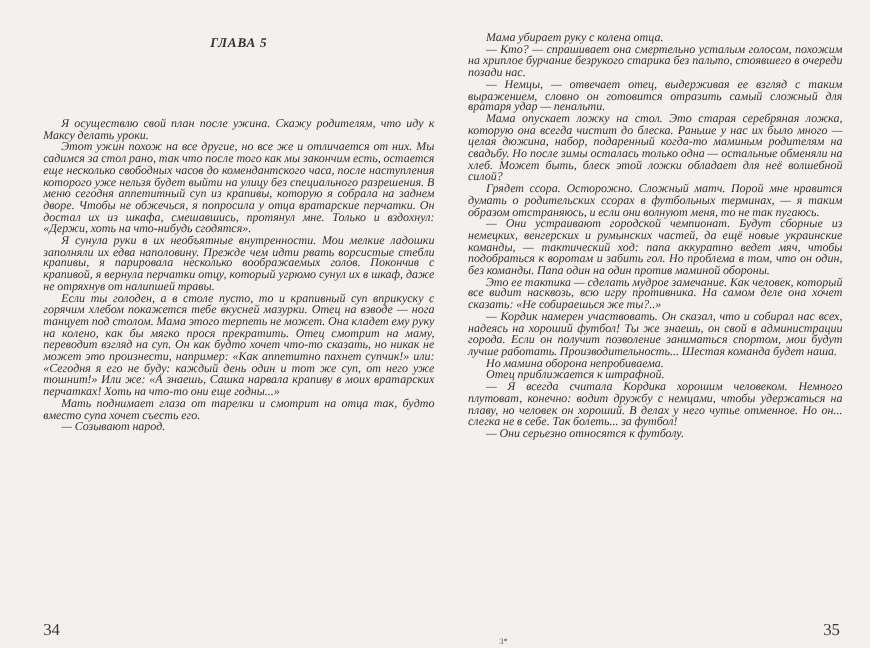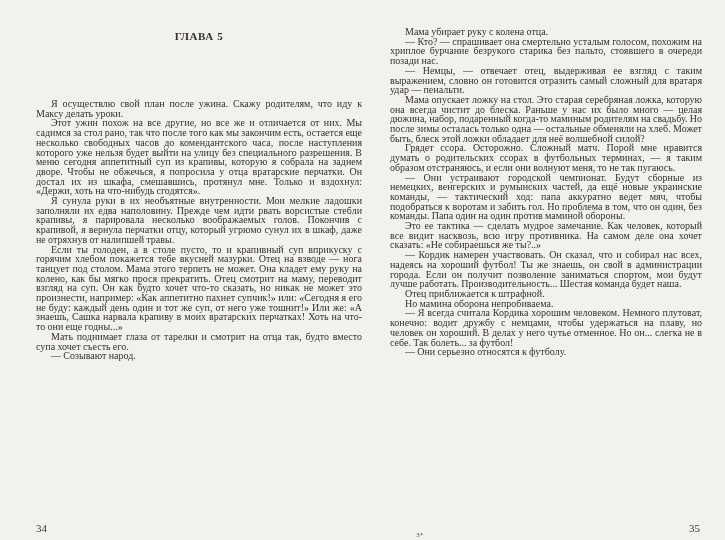--- a/index.html
+++ b/index.html
@@ -13,20 +13,21 @@
     overflow: hidden;
   }
   .spread {
     position: relative;
     width: 725px;
     height: 540px;
   }
   .page {
     position: absolute;
     top: 0;
+    font-style: italic;
   }
   .page-left  { left: 36px;  width: 326px; }
   .page-right { left: 390px; width: 312px; }
   .chapter-title {
     margin: 30px 0 0 0;
     text-align: center;
     font-size: 11px;
     font-weight: bold;
     letter-spacing: 0.6px;
   }
@@ -36,21 +37,21 @@
     margin: 0;
     font-size: 10px;
     line-height: 9.7px;
     text-align: justify;
     text-indent: 15px;
     word-spacing: -0.2px;
   }
   .folio {
     position: absolute;
     bottom: 6px;
-    font-size: 11px;
+    font-size: 14px;
     color: #3a3834;
   }
   .folio-left  { left: 36px; }
   .folio-right { right: 25px; }
   .sig {
     position: absolute;
     left: 416px;
     bottom: 1px;
     font-size: 7px;
     color: #55524c;
@@ -76,22 +77,22 @@
   <section class="page page-right">
     <div class="body-text">
         <p>Мама убирает руку с колена отца.</p>
         <p>— Кто? — спрашивает она смертельно усталым голосом, похожим на хриплое бурчание безрукого старика без пальто, стоявшего в очереди позади нас.</p>
         <p>— Немцы, — отвечает отец, выдерживая ее взгляд с таким выражением, словно он готовится отразить самый сложный для вратаря удар — пенальти.</p>
         <p>Мама опускает ложку на стол. Это старая серебряная ложка, которую она всегда чистит до блеска. Раньше у нас их было много — целая дюжина, набор, подаренный когда-то маминым родителям на свадьбу. Но после зимы осталась только одна — остальные обменяли на хлеб. Может быть, блеск этой ложки обладает для неё волшебной силой?</p>
         <p>Грядет ссора. Осторожно. Сложный матч. Порой мне нравится думать о родительских ссорах в футбольных терминах, — я таким образом отстраняюсь, и если они волнуют меня, то не так пугаюсь.</p>
         <p>— Они устраивают городской чемпионат. Будут сборные из немецких, венгерских и румынских частей, да ещё новые украинские команды, — тактический ход: папа аккуратно ведет мяч, чтобы подобраться к воротам и забить гол. Но проблема в том, что он один, без команды. Папа один на один против маминой обороны.</p>
         <p>Это ее тактика — сделать мудрое замечание. Как человек, который все видит насквозь, всю игру противника. На самом деле она хочет сказать: «Не собираешься же ты?..»</p>
         <p>— Кордик намерен участвовать. Он сказал, что и собирал нас всех, надеясь на хороший футбол! Ты же знаешь, он свой в администрации города. Если он получит позволение заниматься спортом, мои будут лучше работать. Производительность... Шестая команда будет наша.</p>
+        <p>Но мамина оборона непробиваема.</p>
         <p>Отец приближается к штрафной.</p>
-        <p>Но мамина оборона непробиваема.</p>
         <p>— Я всегда считала Кордика хорошим человеком. Немного плутоват, конечно: водит дружбу с немцами, чтобы удержаться на плаву, но человек он хороший. В делах у него чутье отменное. Но он... слегка не в себе. Так болеть... за футбол!</p>
         <p>— Они серьезно относятся к футболу.</p>
       </div>
   </section>
 
   <div class="folio folio-left">34</div>
 
   <div class="folio folio-right">35</div>
 
   <div class="sig">3*</div>

